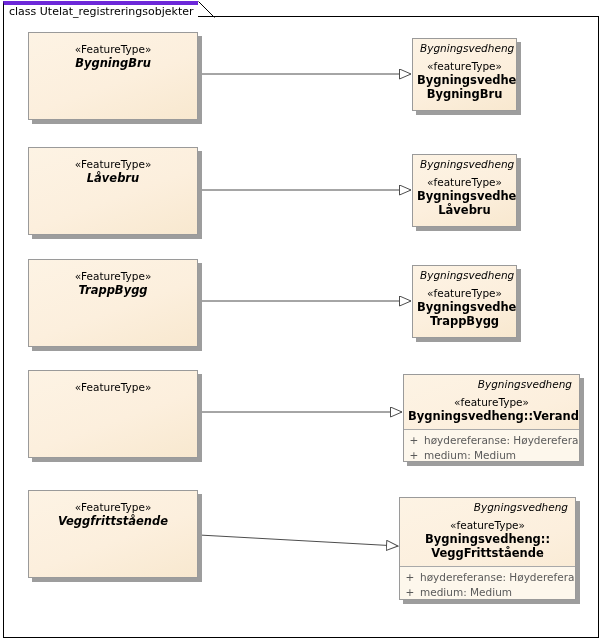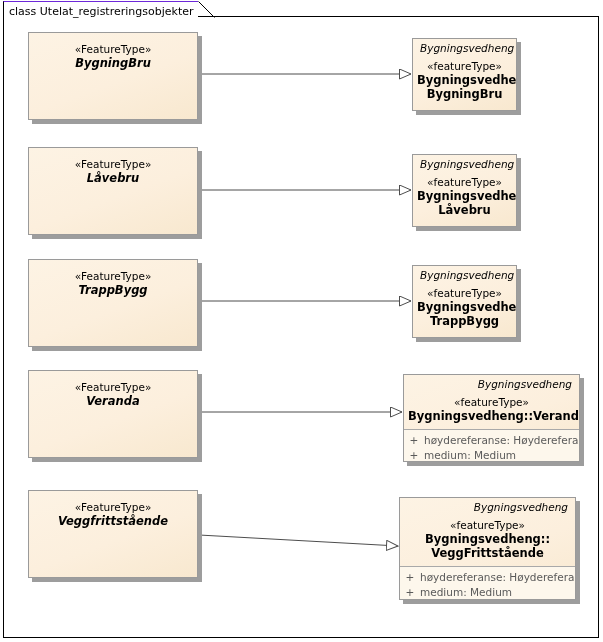--- a/index.html
+++ b/index.html
@@ -29,21 +29,21 @@
     background: #ffffff;
   }
   
   .title-tab {
     position: absolute;
     left: 3px;
     top: 1px;
     height: 16px;
     box-sizing: border-box;
     background: #ffffff;
-    border-top: 1px solid #6d28d9;
+    border-top: 4px solid #6d28d9;
     border-left: 1px solid #000000;
     display: flex;
     align-items: flex-end;
     padding: 0 4px 0 5px;
     white-space: nowrap;
     z-index: 4;
   }
   .title-tab .label {
     font-size: 11px;
     color: #000000;
@@ -232,21 +232,20 @@
         <div class="cname">TrappBygg</div>
       </div>
     </div>
   </div>
 
   <div class="node src" style="left:28px; top:370px; width:170px; height:88px;">
     <div class="shadow"></div>
     <div class="box">
       <div class="names">
         <div class="stereo">«FeatureType»</div>
-        <div class="cname">Veranda</div>
       </div>
     </div>
   </div>
 
   <div class="node src" style="left:28px; top:490px; width:170px; height:88px;">
     <div class="shadow"></div>
     <div class="box">
       <div class="names">
         <div class="stereo">«FeatureType»</div>
         <div class="cname">Veggfrittstående</div>

